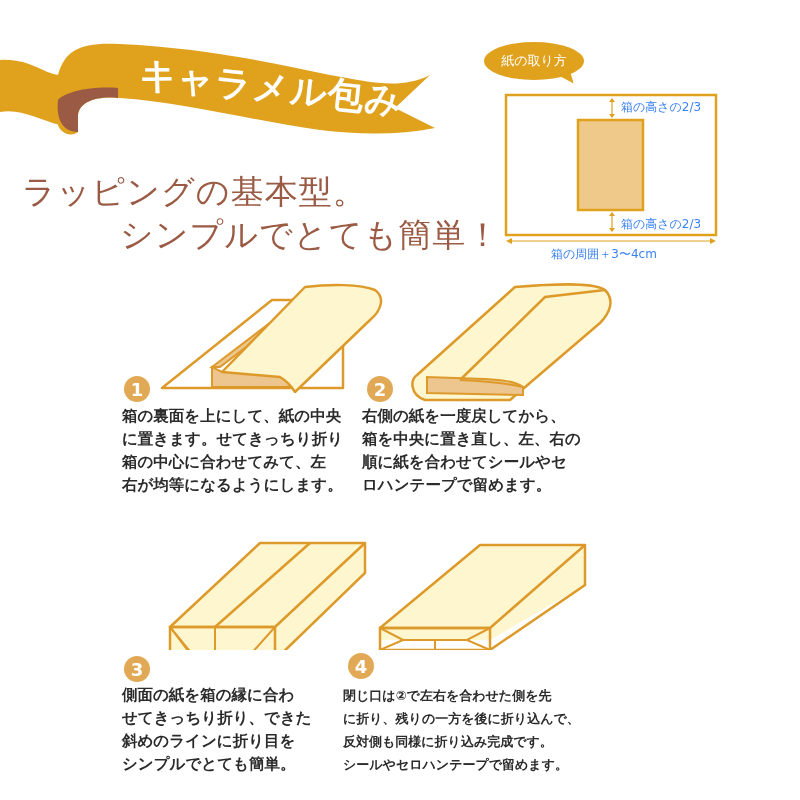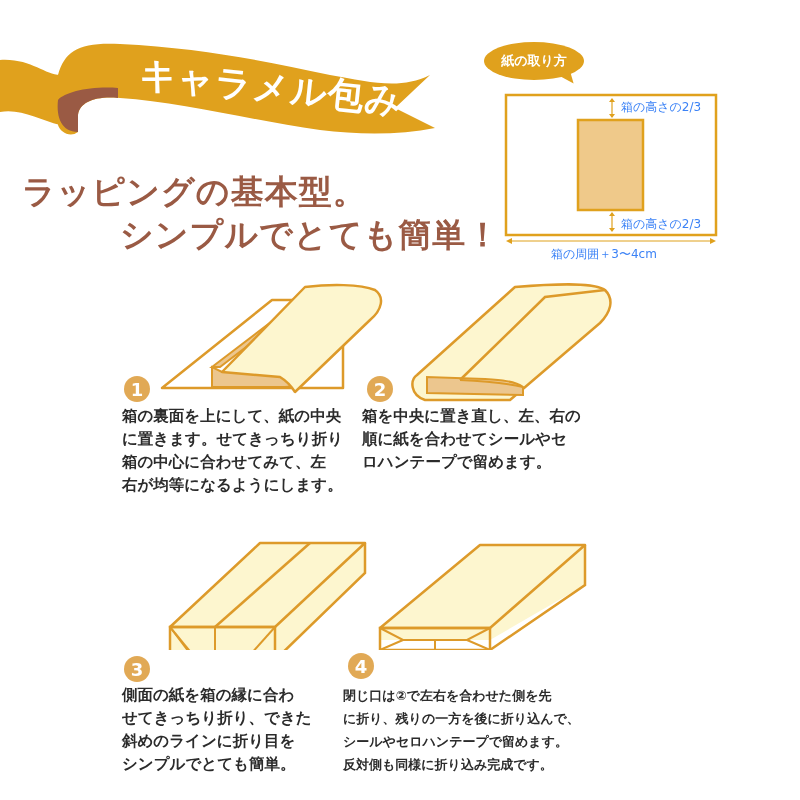--- a/index.html
+++ b/index.html
@@ -5,24 +5,24 @@
   html, body { margin: 0; padding: 0; background: #ffffff; }
   body { width: 800px; height: 800px; position: relative; overflow: hidden;
          font-family: "DejaVu Sans", "Liberation Sans", sans-serif; color: #2b2b2b; }
   .abs { position: absolute; }
   svg { display: block; }
 
   .ribbon-title { position: absolute; left: 138px; top: 50px; width: 300px; height: 80px;
                   color: #ffffff; font-weight: bold; font-size: 36px; letter-spacing: 1px;
                   transform: rotate(6deg); transform-origin: left center; white-space: nowrap; }
 
-  .headline { position: absolute; color: #9a5a44; font-weight: bold; font-size: 33px; white-space: nowrap; letter-spacing: 1px; }
+  .headline { position: absolute; color: #9a5a44; font-weight: normal; font-size: 33px; white-space: nowrap; letter-spacing: 1px; }
 
   .bubble { position: absolute; left: 484px; top: 42px; width: 100px; height: 38px;
-            background: #e0a11d; border-radius: 50%; color: #fff; font-size: 13px; font-weight: bold;
+            background: #e0a11d; border-radius: 50%; color: #fff; font-size: 13px; font-weight: normal;
             display: flex; align-items: center; justify-content: center; }
   .bubble-tail { position: absolute; left: 560px; top: 70px; width: 0; height: 0;
                  border-left: 10px solid transparent; border-right: 4px solid transparent;
                  border-top: 16px solid #e0a11d; transform: rotate(-30deg); }
 
   .diag-label { position: absolute; font-size: 12px; color: #3b82f6; white-space: nowrap; }
 
   .step-num { position: absolute; width: 26px; height: 26px; border-radius: 50%;
               background: #e1a955; color: #ffffff; font-size: 18px; font-weight: bold;
               display: flex; align-items: center; justify-content: center; }
@@ -104,28 +104,29 @@
 <div class="step-num" style="left:124px;top:656px">3</div>
 <div class="step-num" style="left:348px;top:653px">4</div>
 
 <div class="step-text" style="left:122px;top:405px">
   <div>箱の裏面を上にして、紙の中央</div>
   <div>に置きます。せてきっちり折り</div>
   <div>箱の中心に合わせてみて、左</div>
   <div>右が均等になるようにします。</div>
 </div>
 <div class="step-text" style="left:362px;top:405px">
+  <div>右側の紙を一度戻してから、</div>
   <div>箱を中央に置き直し、左、右の</div>
   <div>順に紙を合わせてシールやセ</div>
   <div>ロハンテープで留めます。</div>
 </div>
 <div class="step-text" style="left:122px;top:684px">
   <div>側面の紙を箱の縁に合わ</div>
   <div>せてきっちり折り、できた</div>
   <div>斜めのラインに折り目を</div>
   <div>シンプルでとても簡単。</div>
 </div>
 <div class="step-text" style="left:343px;top:684px;font-size:13px">
   <div>閉じ口は②で左右を合わせた側を先</div>
   <div>に折り、残りの一方を後に折り込んで、</div>
+  <div>反対側も同様に折り込み完成です。</div>
   <div>シールやセロハンテープで留めます。</div>
-  <div>反対側も同様に折り込み完成です。</div>
 </div>
 
 </body></html>

